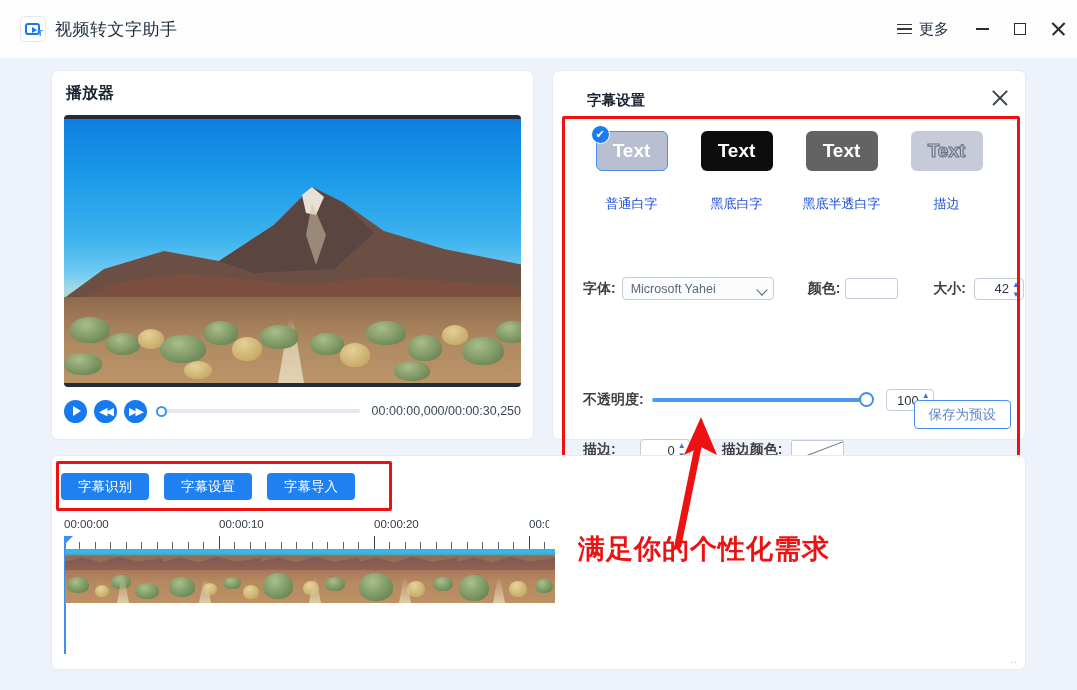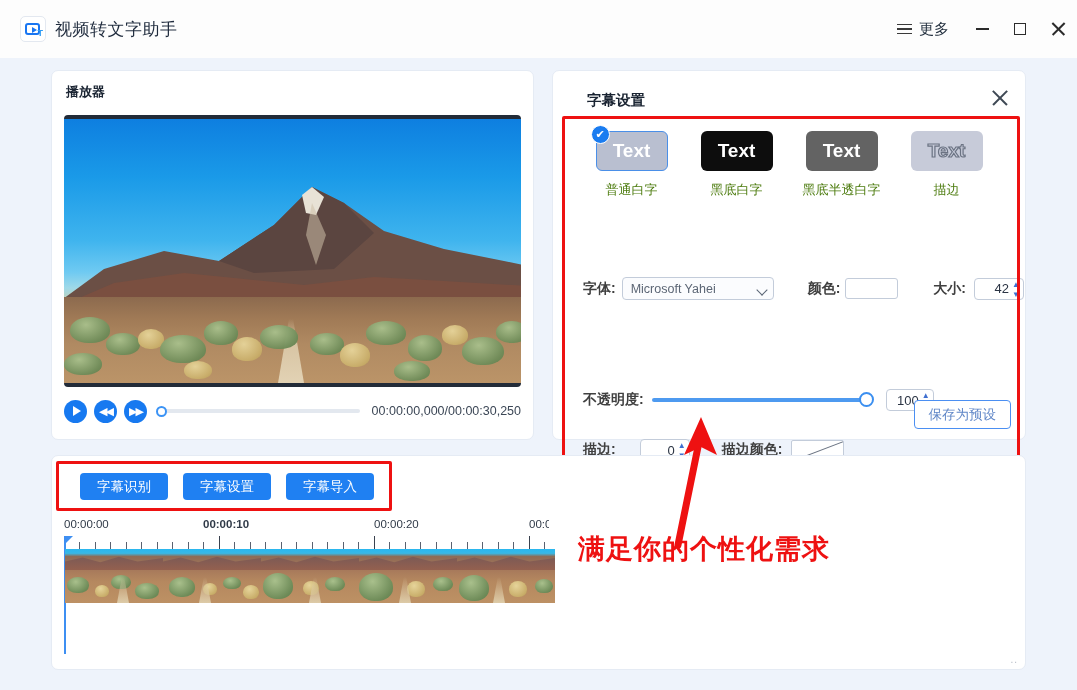--- a/index.html
+++ b/index.html
@@ -65,21 +65,21 @@
     background: #eef3fb;
   }
 
   
   #player-card {
     position: absolute; left: 51px; top: 70px; width: 483px; height: 370px;
     background: #ffffff; border: 1px solid #e5ebf4; border-radius: 7px;
   }
   #player-title {
     position: absolute; left: 14px; top: 12px;
-    font-size: 13px; font-weight: bold; color: #1a2432;
+    font-size: 16px; font-weight: bold; color: #1a2432;
   }
   #video-frame {
     position: absolute; left: 12px; top: 44px; width: 457px; height: 272px;
     border-radius: 4px; overflow: hidden;
     background: #222b38;
   }
   #video-inner {
     position: absolute; left: 0; top: 4px; width: 457px; height: 264px;
     background:
       linear-gradient(180deg, #0e7fe0 0%, #1a9ae8 22%, #3fb4ee 46%, #6fcaf2 58%, #9fd9e8 64%, #bcd4c0 68%, #a0a89a 72%, #8b8276 100%);
@@ -170,21 +170,21 @@
   .p1 { background: #b9bfd0; color: #ffffff; border: 1.6px solid #4a8fe8; }
   .p2 { background: #0d0d0d; color: #ffffff; }
   .p3 { background: #636363; color: #ffffff; }
   .p4 { background: #c7cbd9; color: #c7cbd9; -webkit-text-stroke: 1.2px #6b7383; }
   .check {
     position: absolute; left: -6px; top: -7px; width: 19px; height: 19px;
     border-radius: 50%; background: #1a7cf0; color: #fff;
     font-size: 11px; display: flex; align-items: center; justify-content: center;
     border: 1.5px solid #fff; font-weight: normal;
   }
-  .preset-label { margin-top: 10px; font-size: 13px; color: #4d7c0f; }
+  .preset-label { margin-top: 24px; font-size: 13px; color: #1d4ed8; }
 
   
   .srow { position: absolute; display: flex; align-items: center; }
   .slabel { font-size: 14px; color: #404040; font-weight: bold; }
   #row-font { left: 30px; top: 206px; }
   #font-select {
     margin-left: 6px; width: 152px; height: 23px; border: 1px solid #c3ccda;
     border-radius: 4px; background: #fbfcfe; position: relative;
     display: flex; align-items: center; padding: 0 8px;
     font-size: 12.5px; color: #5c6675;
@@ -266,21 +266,21 @@
   
   #timeline-card {
     position: absolute; left: 51px; top: 455px; width: 975px; height: 215px;
     background: #ffffff; border: 1px solid #e5ebf4; border-radius: 7px;
   }
   #redbox-actions {
     position: absolute; left: 4px; top: 5px; width: 336px; height: 50px;
     border: 3px solid #ee1111; border-radius: 2px; pointer-events: none;
   }
   #action-row {
-    position: absolute; left: 28px; top: 17px; display: flex; gap: 15px; align-items: flex-end;
+    position: absolute; left: 9px; top: 17px; display: flex; gap: 15px; align-items: flex-end;
   }
   .blue-btn {
     background: #1f80f2; color: #ffffff; font-size: 13.5px;
     border-radius: 4px; height: 27px; padding: 0 17px;
     display: flex; align-items: center; justify-content: center;
   }
 
   #ruler {
     position: absolute; left: 10px; top: 62px; width: 955px; height: 32px;
     overflow: hidden;
@@ -512,21 +512,21 @@
 <div id="timeline-card">
   <div id="action-row">
     <div class="blue-btn">字幕识别</div>
     <div class="blue-btn">字幕设置</div>
     <div class="blue-btn">字幕导入</div>
   </div>
   <div id="redbox-actions"></div>
 
   <div id="ruler">
     <span class="rlabel" style="left:2px;">00:00:00</span>
-    <span class="rlabel" style="left:141px;font-weight:bold;">00:00:10</span>
+    <span class="rlabel" style="left:157px;">00:00:10</span>
     <span class="rlabel" style="left:312px;">00:00:20</span>
     <span class="rlabel" style="left:467px; width:20px; overflow:hidden;">00:0(</span>
     <span class="rtick-major" style="left:2px;"></span>
     <span class="rtick-major" style="left:157px;"></span>
     <span class="rtick-major" style="left:312px;"></span>
     <span class="rtick-major" style="left:467px;"></span>
     <span class="rtick-minor" style="left:17px;"></span>
       <span class="rtick-minor" style="left:33px;"></span>
     <span class="rtick-minor" style="left:48px;"></span>
       <span class="rtick-minor" style="left:64px;"></span>

